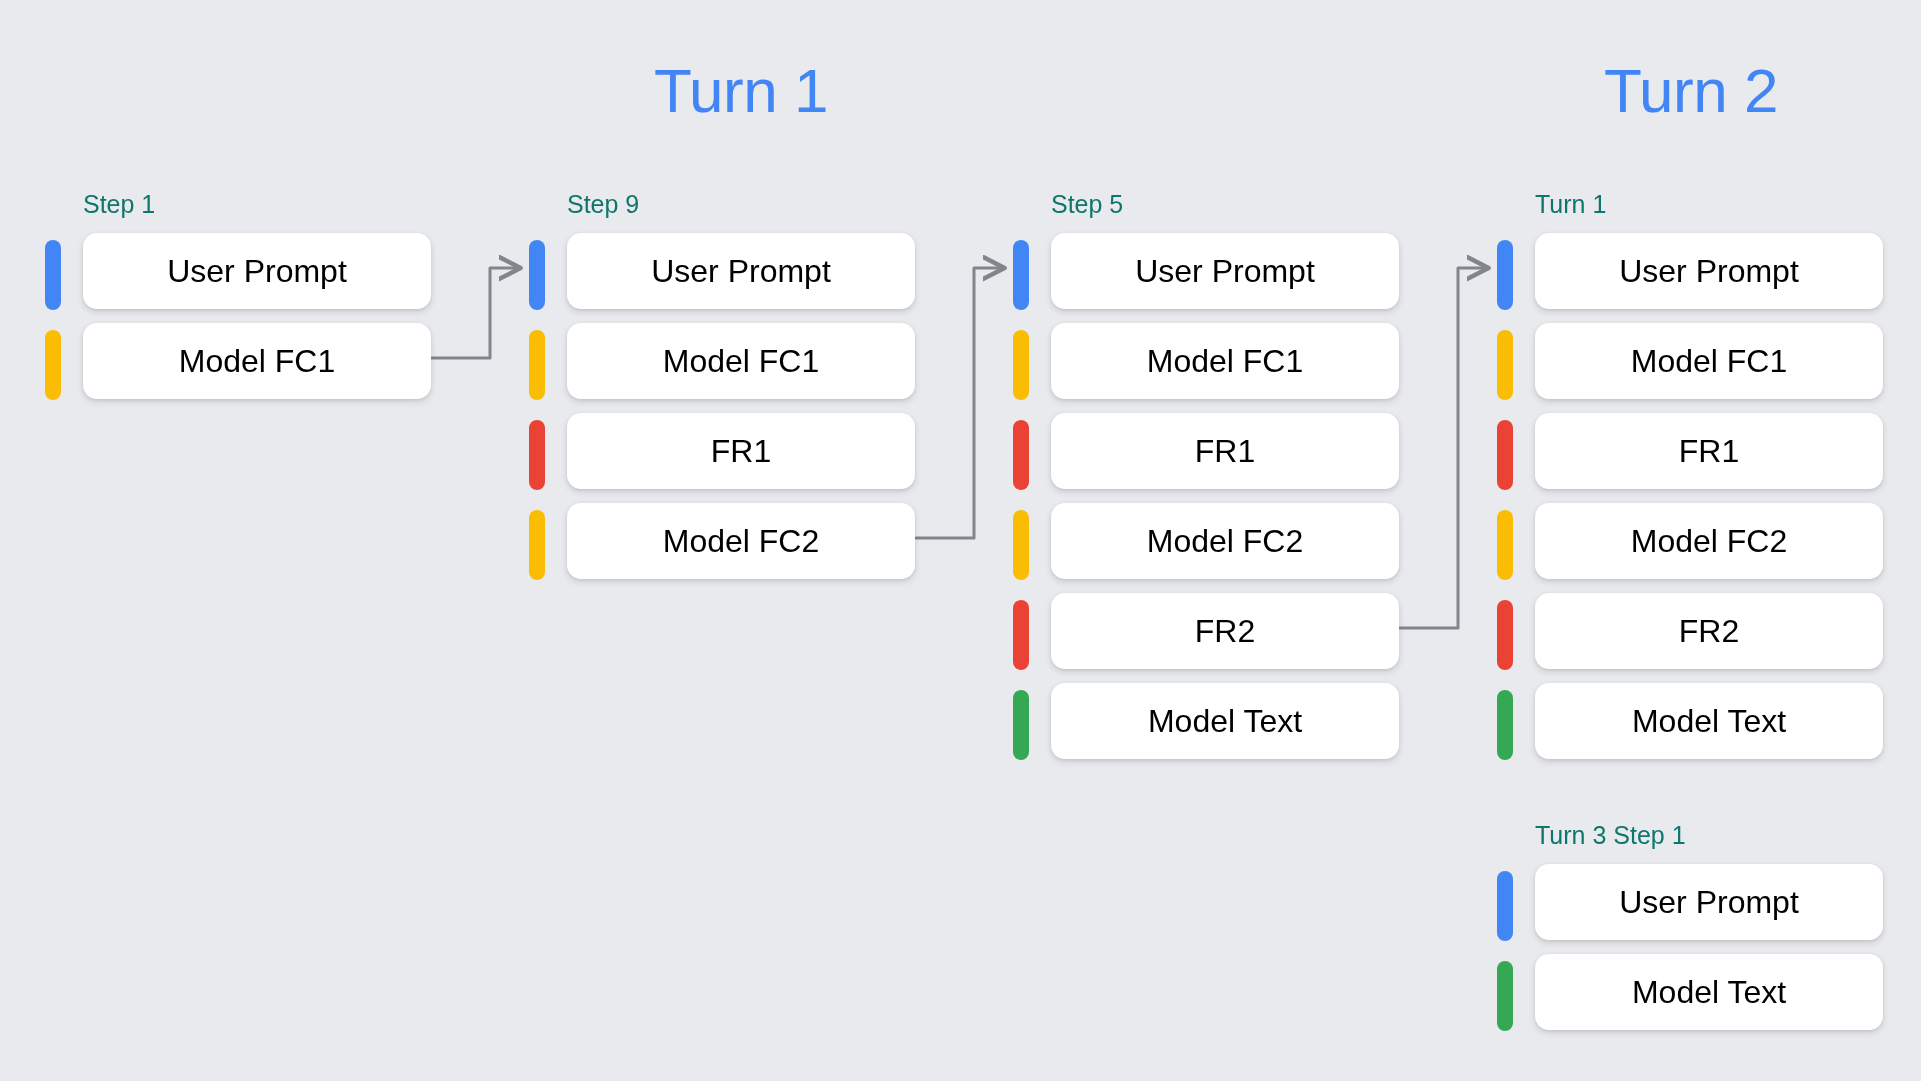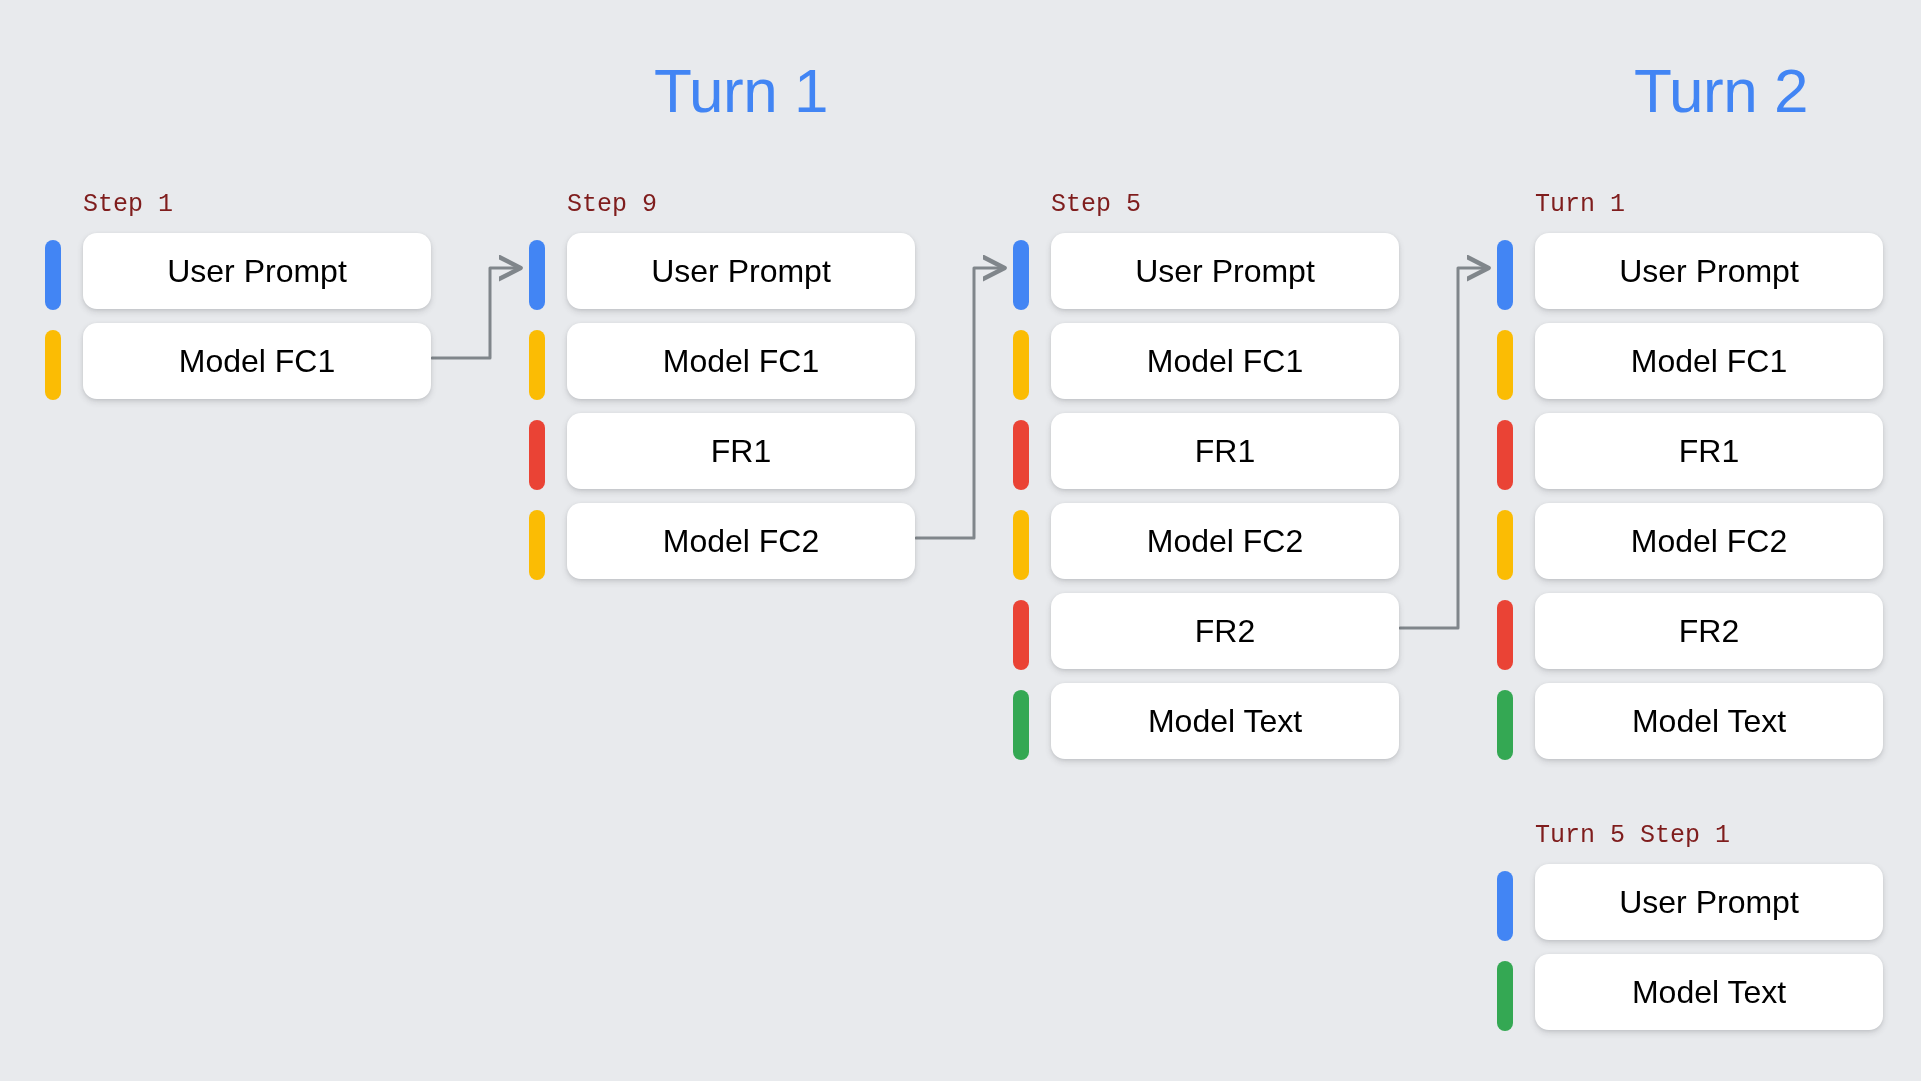--- a/index.html
+++ b/index.html
@@ -24,34 +24,33 @@
   
   .turn-header {
     position: absolute;
     font-size: 62px;
     font-weight: 400;
     color: #4285f4;
     letter-spacing: -0.5px;
     white-space: nowrap;
   }
   #turn-header-1 { left: 654px; top: 55px; }
-  #turn-header-2 { left: 1604px; top: 55px; margin-left: 30px; }
+  #turn-header-2 { left: 1604px; top: 55px; }
 
   
   .column {
     position: absolute;
   }
   .column-label {
     position: absolute;
     font-size: 25px;
-    color: #7f1d1d;
+    color: #0f766e;
     white-space: nowrap;
     left: 38px;
     top: -40px;
-    font-family: Liberation Mono, monospace;
   }
 
   .rows {
     position: absolute;
     left: 0;
     top: 0;
   }
 
   .row {
     position: relative;
@@ -225,21 +224,21 @@
           <div class="box">FR2</div>
         </div>
         <div class="row">
           <div class="bar" style="background: rgb(52, 168, 83);"></div>
           <div class="box">Model Text</div>
         </div>
       </div>
   </div>
 
   <div class="column" id="col-turn2-s1">
-    <div class="column-label">Turn 5 Step 1</div>
+    <div class="column-label">Turn 3 Step 1</div>
     <div class="rows">
         <div class="row">
           <div class="bar" style="background: rgb(66, 133, 244);"></div>
           <div class="box">User Prompt</div>
         </div>
         <div class="row">
           <div class="bar" style="background: rgb(52, 168, 83);"></div>
           <div class="box">Model Text</div>
         </div>
       </div>

